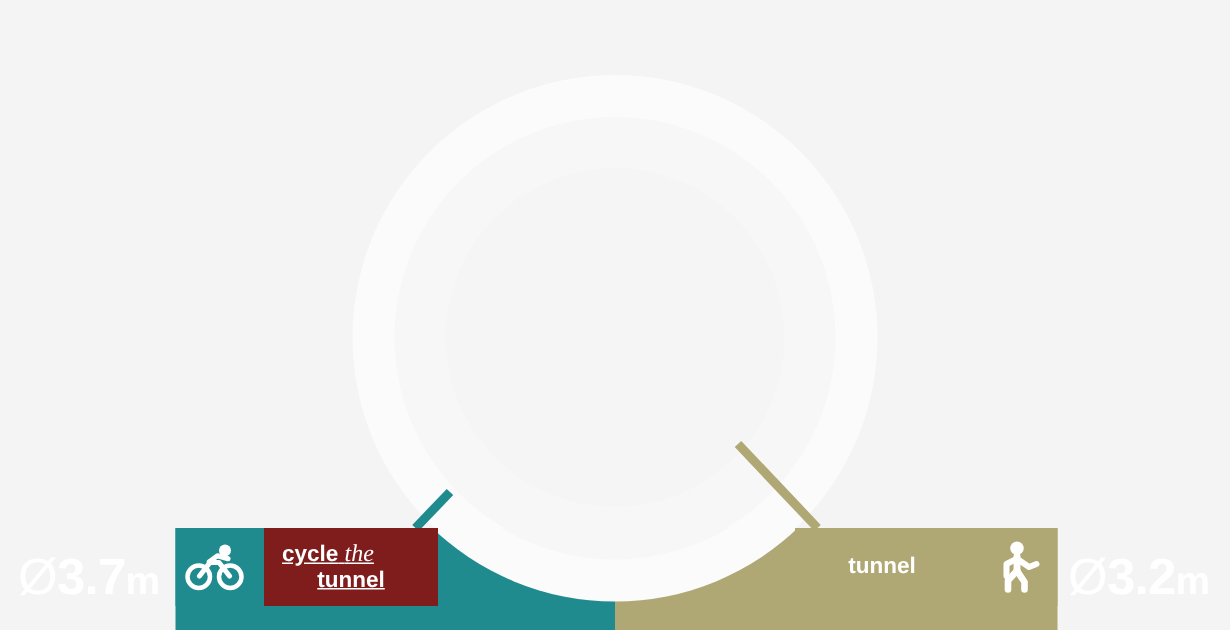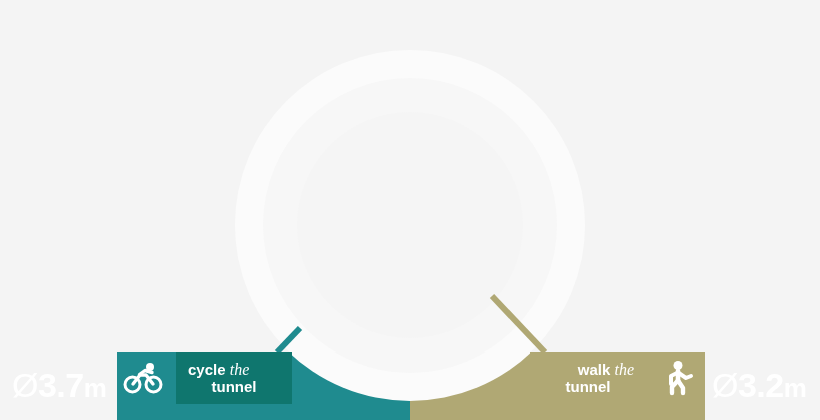--- a/index.html
+++ b/index.html
@@ -81,21 +81,22 @@
     justify-content: center;
     padding: 0 12px;
     color: #ffffff;
     line-height: 1.12;
     font-size: 15px;
   }
   #label-cycle {
     width: 116px;
     margin-left: 7px;
     text-align: left;
-    background: #0f766e;
+    background: #7f1d1d;
+    text-decoration: underline;
   }
   #label-walk {
     width: 116px;
     margin-right: 7px;
     text-align: right;
     background: #b0a874;
   }
   .bg-teal { background: #1f8b8f; }
   .bg-tan  { background: #b0a874; }
 
@@ -173,22 +174,20 @@
     </div>
     <div class="label-box" id="label-cycle">
       <span class="line-top"><span>cycle</span>
         <span class="word-the">the</span></span>
       <span class="line-bot">tunnel</span>
     </div>
   </div>
 
   <div class="callout" id="callout-walk">
     <div class="label-box" id="label-walk">
-      <span class="line-top"><span>walk</span>
-        <span class="word-the">the</span></span>
       <span class="line-bot">tunnel</span>
     </div>
     <div class="icon-box bg-tan">
       <svg width="34" height="36" viewBox="0 0 34 36">
         <circle cx="16" cy="5.5" r="4.5" fill="#ffffff"></circle>
         <path d="M 16 11 L 16 21" stroke="#ffffff" stroke-width="4.6" stroke-linecap="round"></path>
         <path d="M 16 12.5 L 24 18 L 29 16" fill="none" stroke="#ffffff" stroke-width="4" stroke-linecap="round" stroke-linejoin="round"></path>
         <path d="M 16 12.5 L 9 16 L 9 24" fill="none" stroke="#ffffff" stroke-width="4" stroke-linecap="round" stroke-linejoin="round"></path>
         <path d="M 16 20.5 L 10 27 L 10 33" fill="none" stroke="#ffffff" stroke-width="4.4" stroke-linecap="round" stroke-linejoin="round"></path>
         <path d="M 16 20.5 L 21 28 L 21 33" fill="none" stroke="#ffffff" stroke-width="4.4" stroke-linecap="round" stroke-linejoin="round"></path>

